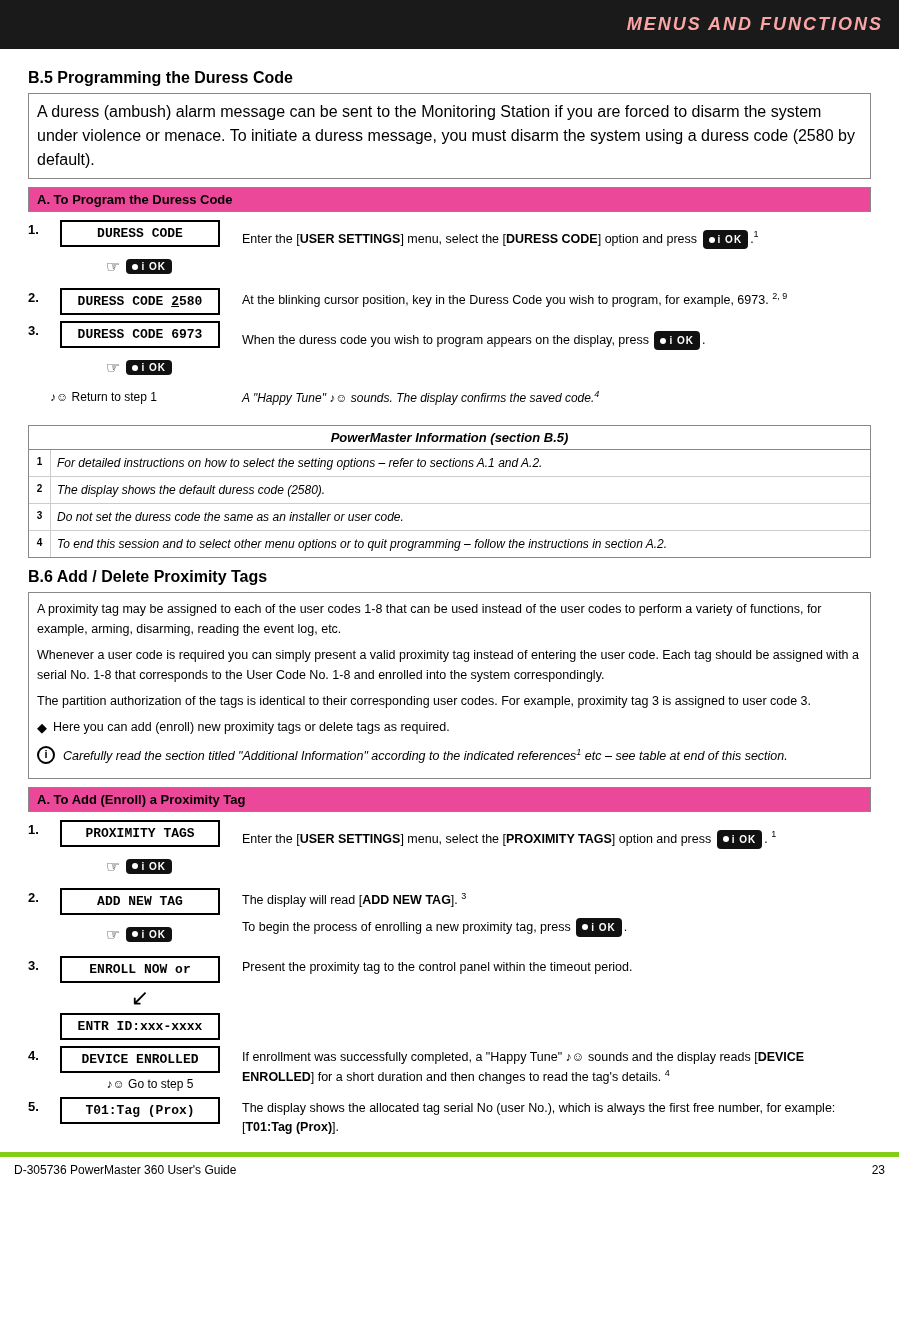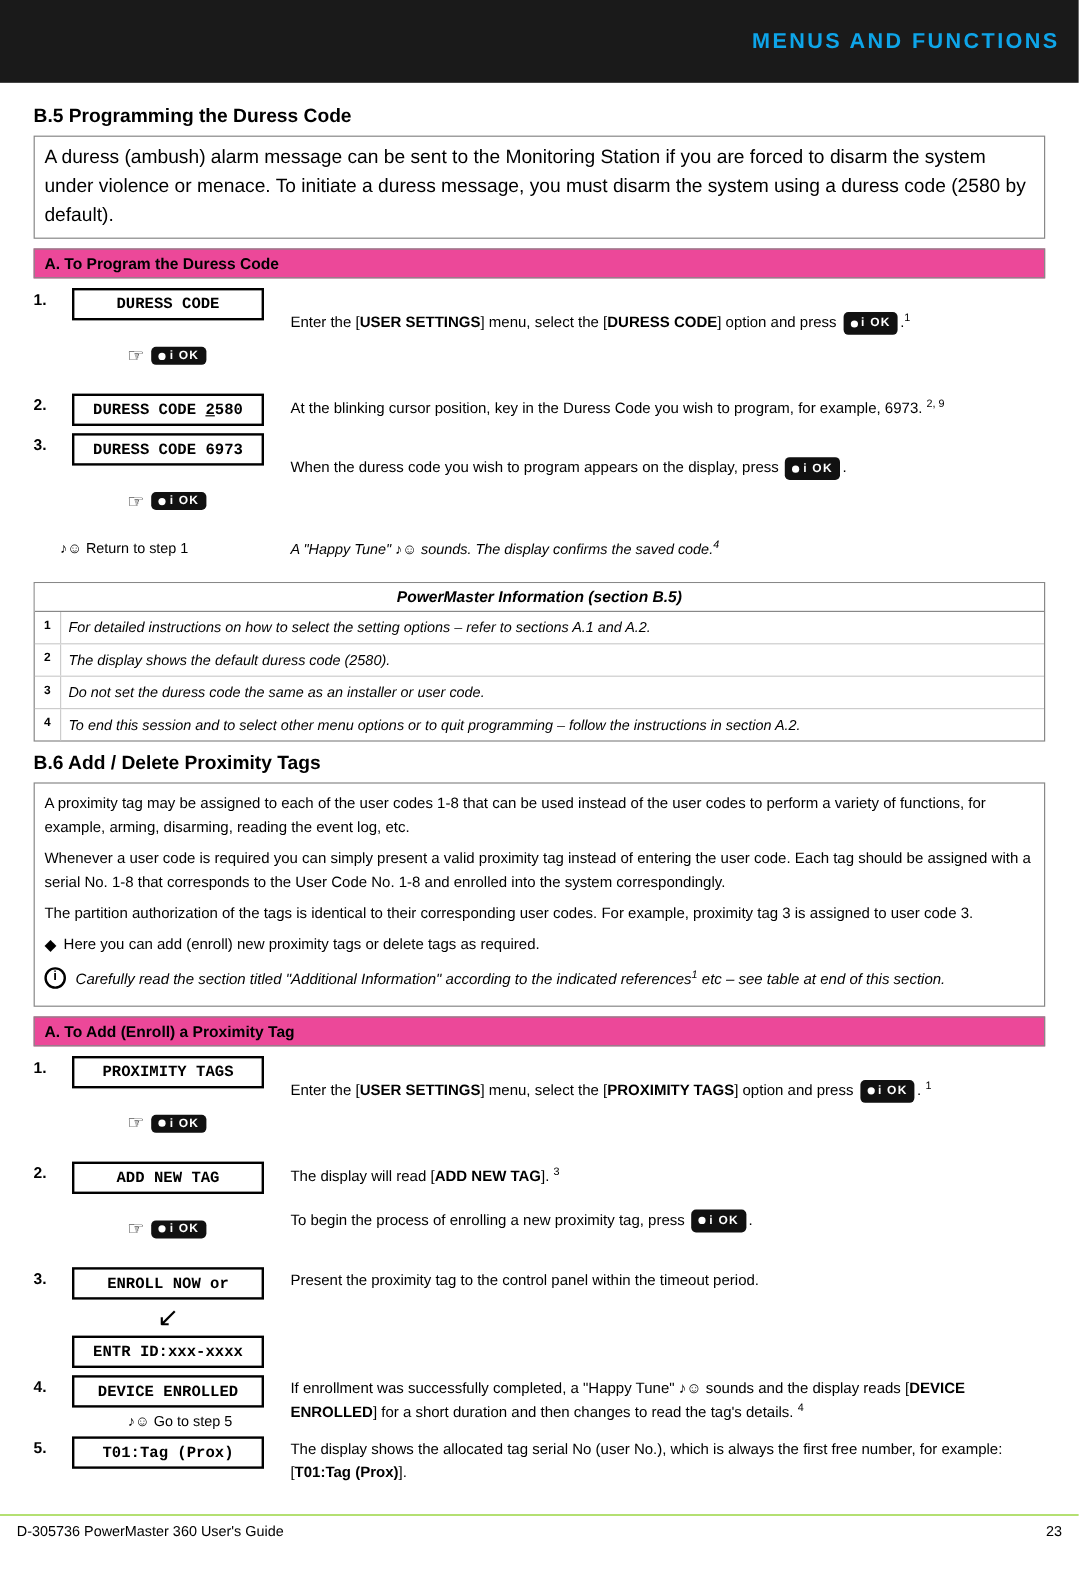--- a/index.html
+++ b/index.html
@@ -8,26 +8,27 @@
       font-size: 13px;
       background: #fff;
       color: #000;
       width: 899px;
       min-height: 1325px;
     }
 
     
     .page-header {
       background: #1a1a1a;
-      color: #0ea5e9;
+      color: #fca5a5;
       text-align: right;
-      padding: 24px 16px;
+      padding: 14px 16px;
       font-size: 18px;
       font-weight: bold;
       letter-spacing: 2px;
+      font-style: italic;
     }
 
     .page-body {
       padding: 10px 28px;
     }
 
     
     .section-title {
       font-size: 16px;
       font-weight: bold;
@@ -98,21 +99,21 @@
     
     .ok-icon {
       display: inline-flex;
       align-items: center;
       background: #111;
       color: #fff;
       border-radius: 4px;
       font-size: 10px;
       font-weight: bold;
       padding: 2px 6px;
-      margin: 18px 2px;
+      margin: 8px 2px;
       letter-spacing: 1px;
       font-family: Arial, sans-serif;
     }
 
     .ok-icon .dot {
       width: 6px;
       height: 6px;
       background: #fff;
       border-radius: 50%;
       margin-right: 3px;
@@ -251,24 +252,23 @@
     .curve-arrow {
       font-size: 22px;
       color: #000;
       margin: 2px 0;
     }
 
     
     .page-footer {
       display: flex;
       justify-content: space-between;
-      border-top: 1px solid #84cc16;
+      border-top: 5px solid #84cc16;
       padding: 6px 14px;
       font-size: 12px;
-      margin-top: 10px;
     }
 
     .bold { font-weight: bold; }
     .underline { text-decoration: underline; }
 
     sup { font-size: 9px; }
   </style>
 </head>
 <body>
 

